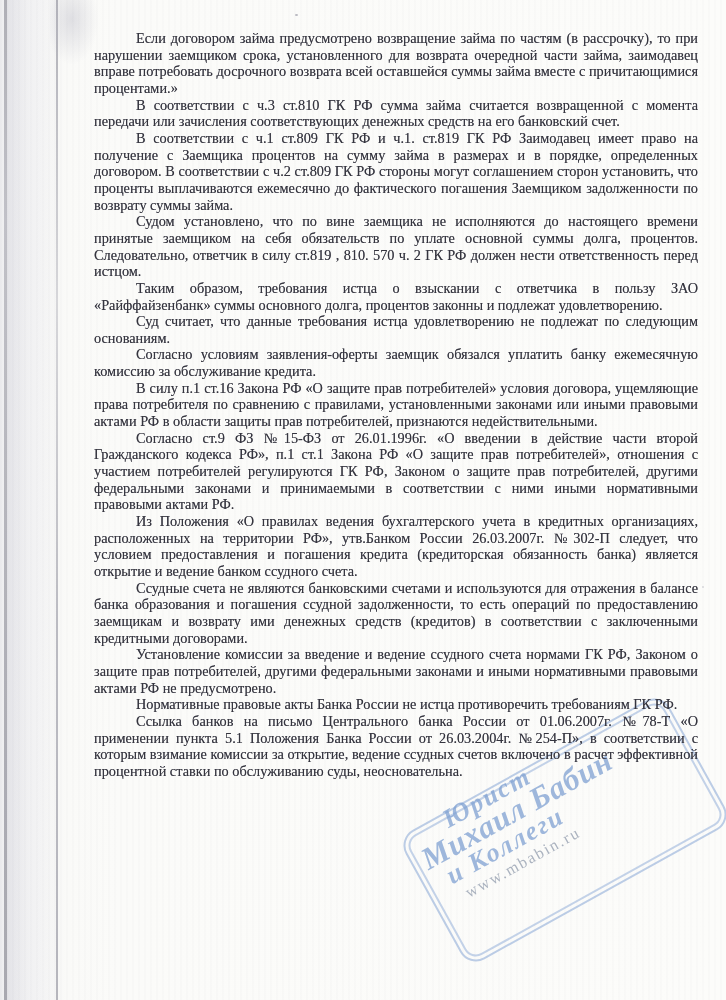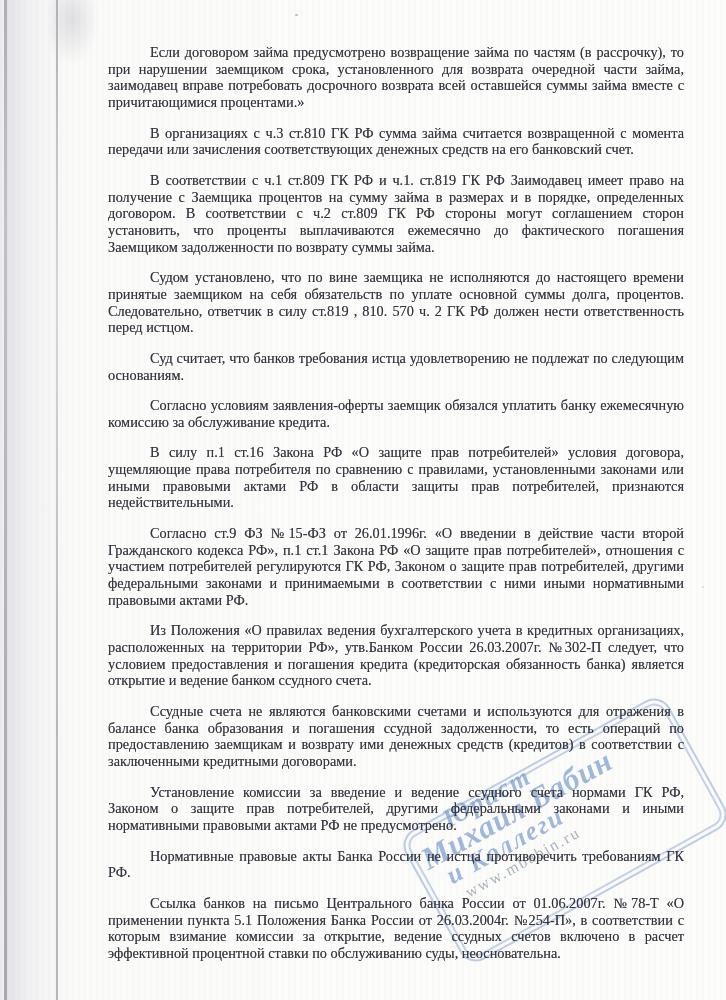--- a/index.html
+++ b/index.html
@@ -63,21 +63,21 @@
   }
 
   
   .page-text{
     position:absolute;left:94px;top:30px;width:604px;z-index:2;
     font-size:14.3px;line-height:16.65px;
     color:#35353f;
     text-align:justify;
     text-shadow:0 0 .6px rgba(53,53,68,.6);
   }
-  .page-text p{margin:14px;padding:0;text-indent:42px;}
+  .page-text p{margin:0;padding:0;text-indent:42px;}
 </style>
 </head>
 <body>
 
 <div class="scan">
 
   <div class="edge-dark-line"></div>
   <div class="edge-strip"></div>
   <div class="fold-line"></div>
   <div class="top-smudge"></div>
@@ -91,24 +91,25 @@
       <div class="wm-title">Юрист</div>
       <div class="wm-name">Михаил Бабин</div>
       <div class="wm-sub">и Коллеги</div>
       <div class="wm-url">www.mbabin.ru</div>
     </div>
   </div>
 
   <div class="page-text">
 
   <p>Если договором займа предусмотрено возвращение займа по частям (в рассрочку), то при нарушении заемщиком срока, установленного для возврата очередной части займа, заимодавец вправе потребовать досрочного возврата всей оставшейся суммы займа вместе с причитающимися процентами.»</p>
-      <p>В организациях с ч.3 ст.810 ГК РФ сумма займа считается возвращенной с момента передачи или зачисления соответствующих денежных средств на его банковский счет.</p>
+      <p>В соответствии с ч.3 ст.810 ГК РФ сумма займа считается возвращенной с момента передачи или зачисления соответствующих денежных средств на его банковский счет.</p>
       <p>В соответствии с ч.1 ст.809 ГК РФ и ч.1. ст.819 ГК РФ Заимодавец имеет право на получение с Заемщика процентов на сумму займа в размерах и в порядке, определенных договором. В соответствии с ч.2 ст.809 ГК РФ стороны могут соглашением сторон установить, что проценты выплачиваются ежемесячно до фактического погашения Заемщиком задолженности по возврату суммы займа.</p>
       <p>Судом установлено, что по вине заемщика не исполняются до настоящего времени принятые заемщиком на себя обязательств по уплате основной суммы долга, процентов. Следовательно, ответчик в силу ст.819 , 810. 570 ч. 2 ГК РФ должен нести ответственность перед истцом.</p>
-      <p>Суд считает, что банков требования истца удовлетворению не подлежат по следующим основаниям.</p>
+      <p>Таким образом, требования истца о взыскании с ответчика в пользу ЗАО «Райффайзенбанк» суммы основного долга, процентов законны и подлежат удовлетворению.</p>
+      <p>Суд считает, что данные требования истца удовлетворению не подлежат по следующим основаниям.</p>
       <p>Согласно условиям заявления-оферты заемщик обязался уплатить банку ежемесячную комиссию за обслуживание кредита.</p>
       <p>В силу п.1 ст.16 Закона РФ «О защите прав потребителей» условия договора, ущемляющие права потребителя по сравнению с правилами, установленными законами или иными правовыми актами РФ в области защиты прав потребителей, признаются недействительными.</p>
       <p>Согласно ст.9 ФЗ №15-ФЗ от 26.01.1996г. «О введении в действие части второй Гражданского кодекса РФ», п.1 ст.1 Закона РФ «О защите прав потребителей», отношения с участием потребителей регулируются ГК РФ, Законом о защите прав потребителей, другими федеральными законами и принимаемыми в соответствии с ними иными нормативными правовыми актами РФ.</p>
       <p>Из Положения «О правилах ведения бухгалтерского учета в кредитных организациях, расположенных на территории РФ», утв.Банком России 26.03.2007г. №302-П следует, что условием предоставления и погашения кредита (кредиторская обязанность банка) является открытие и ведение банком ссудного счета.</p>
       <p>Ссудные счета не являются банковскими счетами и используются для отражения в балансе банка образования и погашения ссудной задолженности, то есть операций по предоставлению заемщикам и возврату ими денежных средств (кредитов) в соответствии с заключенными кредитными договорами.</p>
       <p>Установление комиссии за введение и ведение ссудного счета нормами ГК РФ, Законом о защите прав потребителей, другими федеральными законами и иными нормативными правовыми актами РФ не предусмотрено.</p>
       <p>Нормативные правовые акты Банка России не истца противоречить требованиям ГК РФ.</p>
       <p>Ссылка банков на письмо Центрального банка России от 01.06.2007г. №78-Т «О применении пункта 5.1 Положения Банка России от 26.03.2004г. №254-П», в соответствии с которым взимание комиссии за открытие, ведение ссудных счетов включено в расчет эффективной процентной ставки по обслуживанию суды, неосновательна.</p>
     </div>
 

